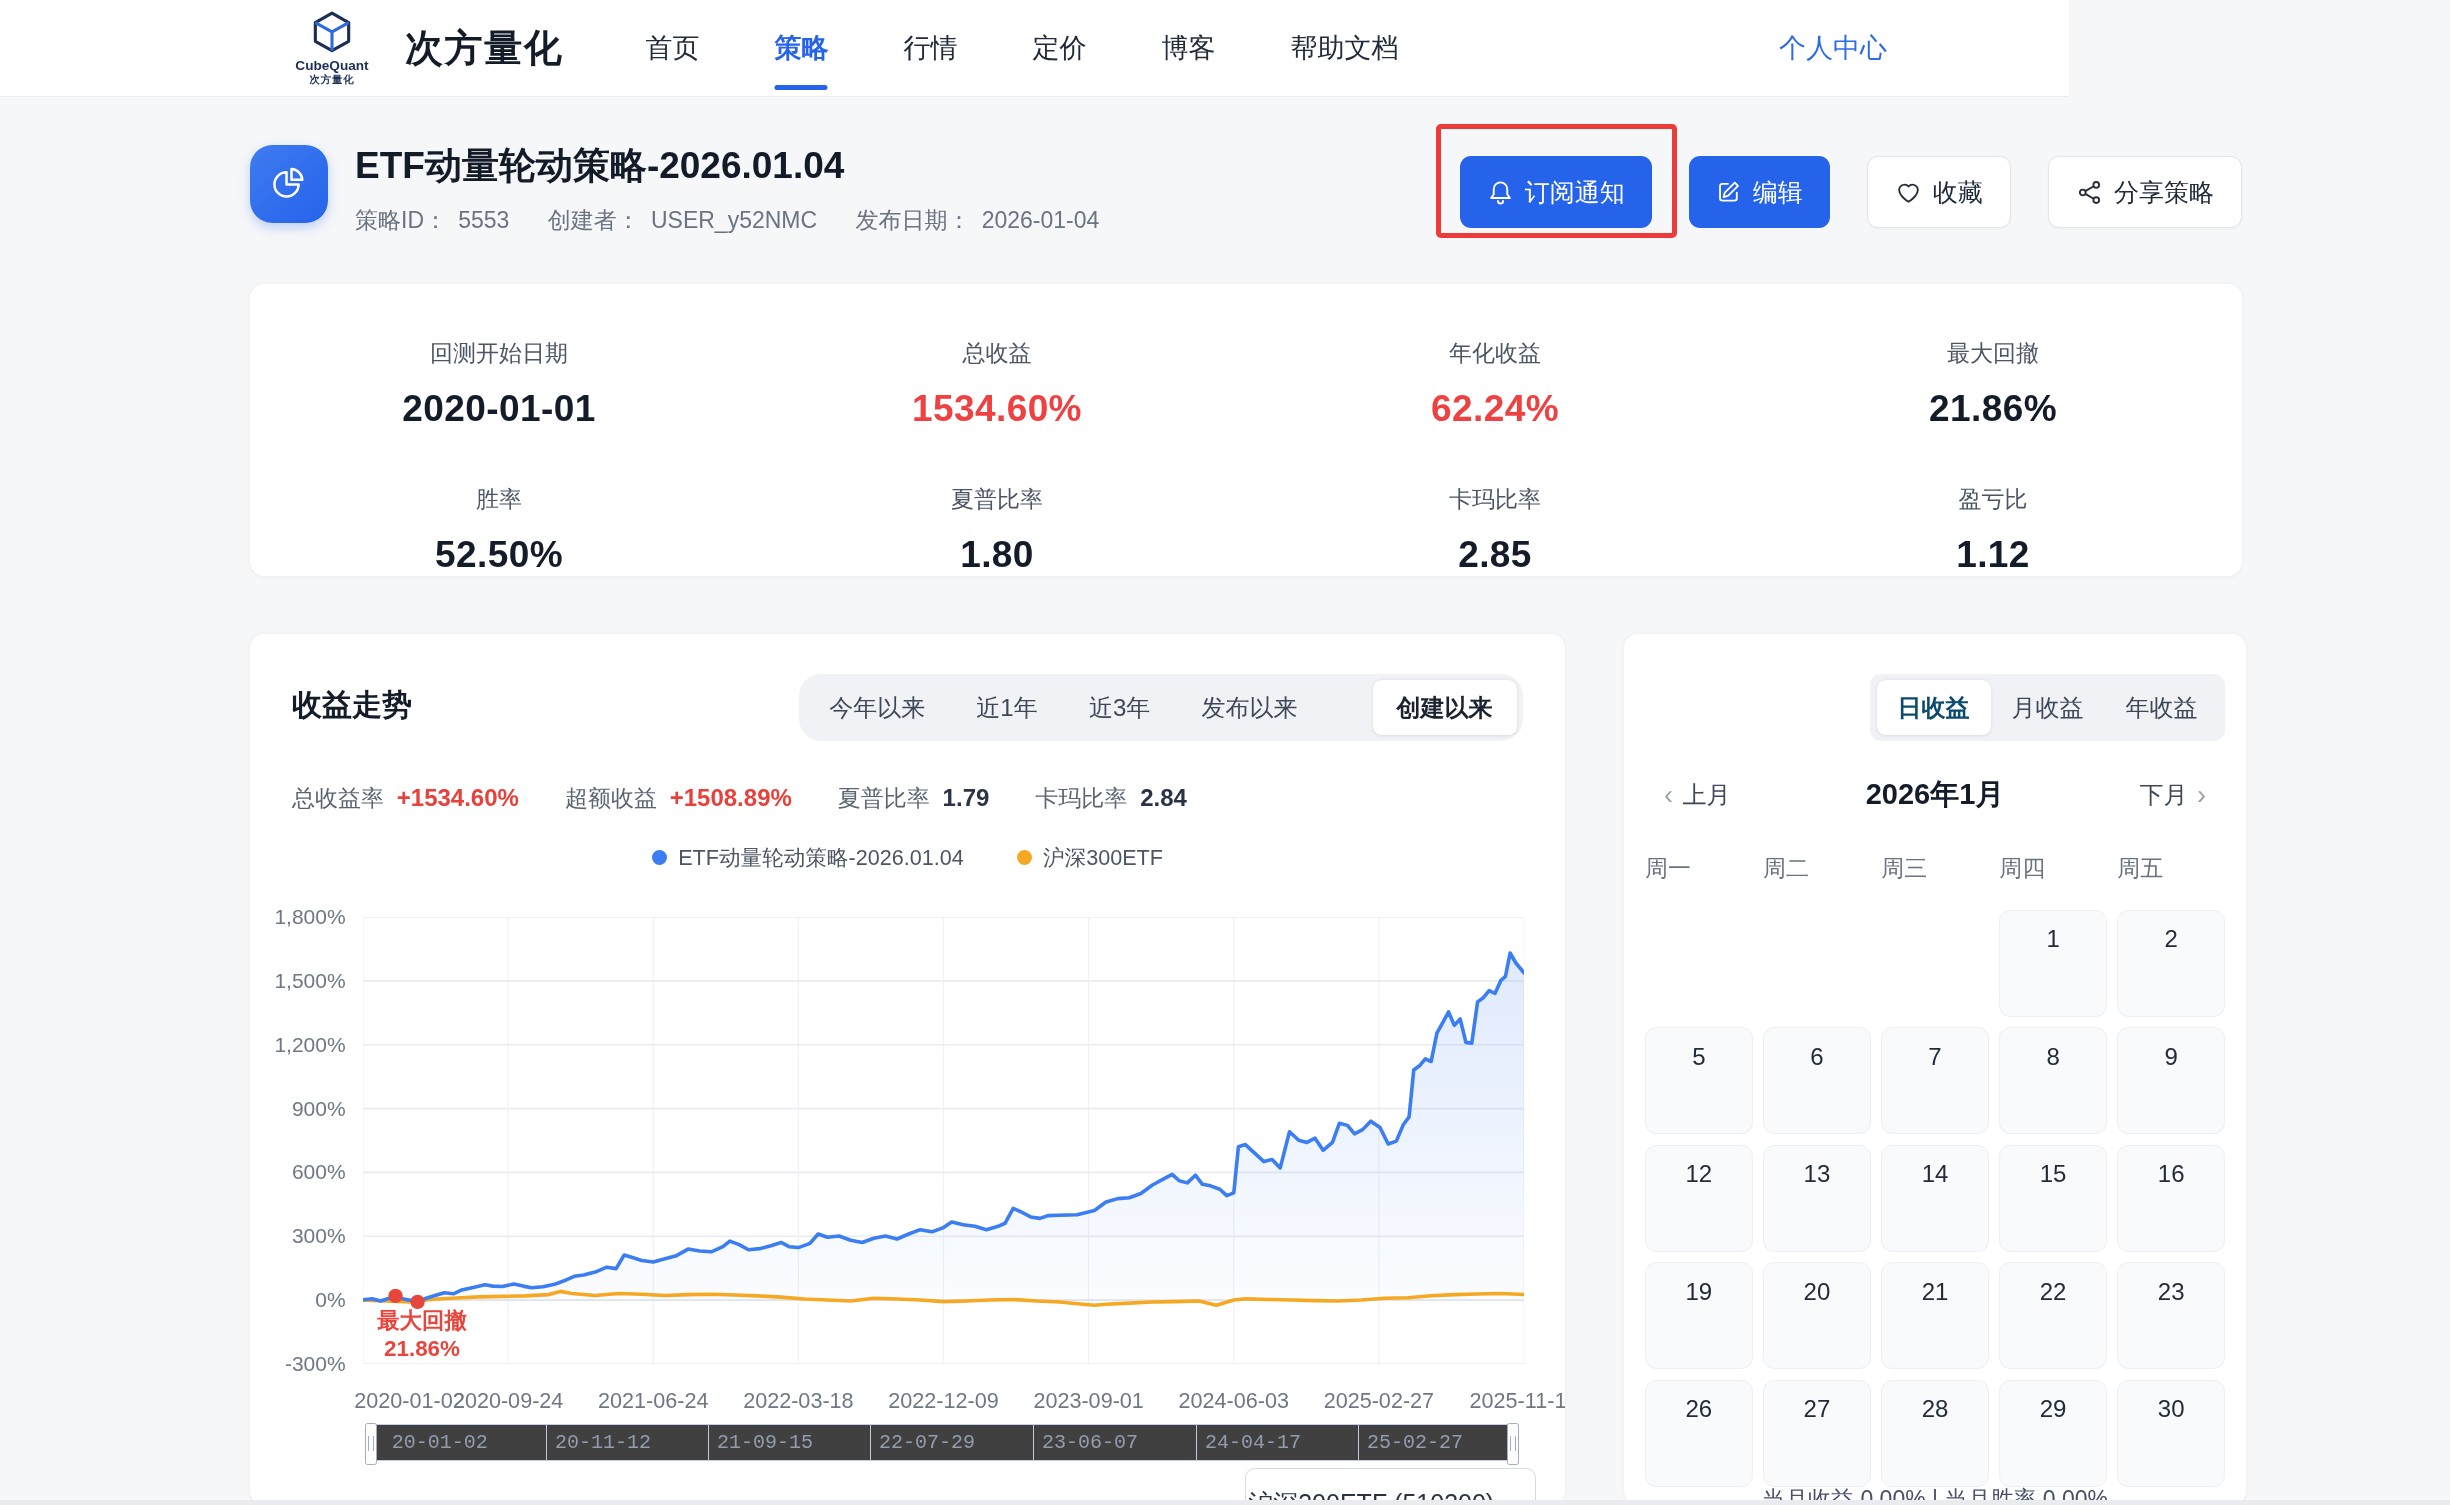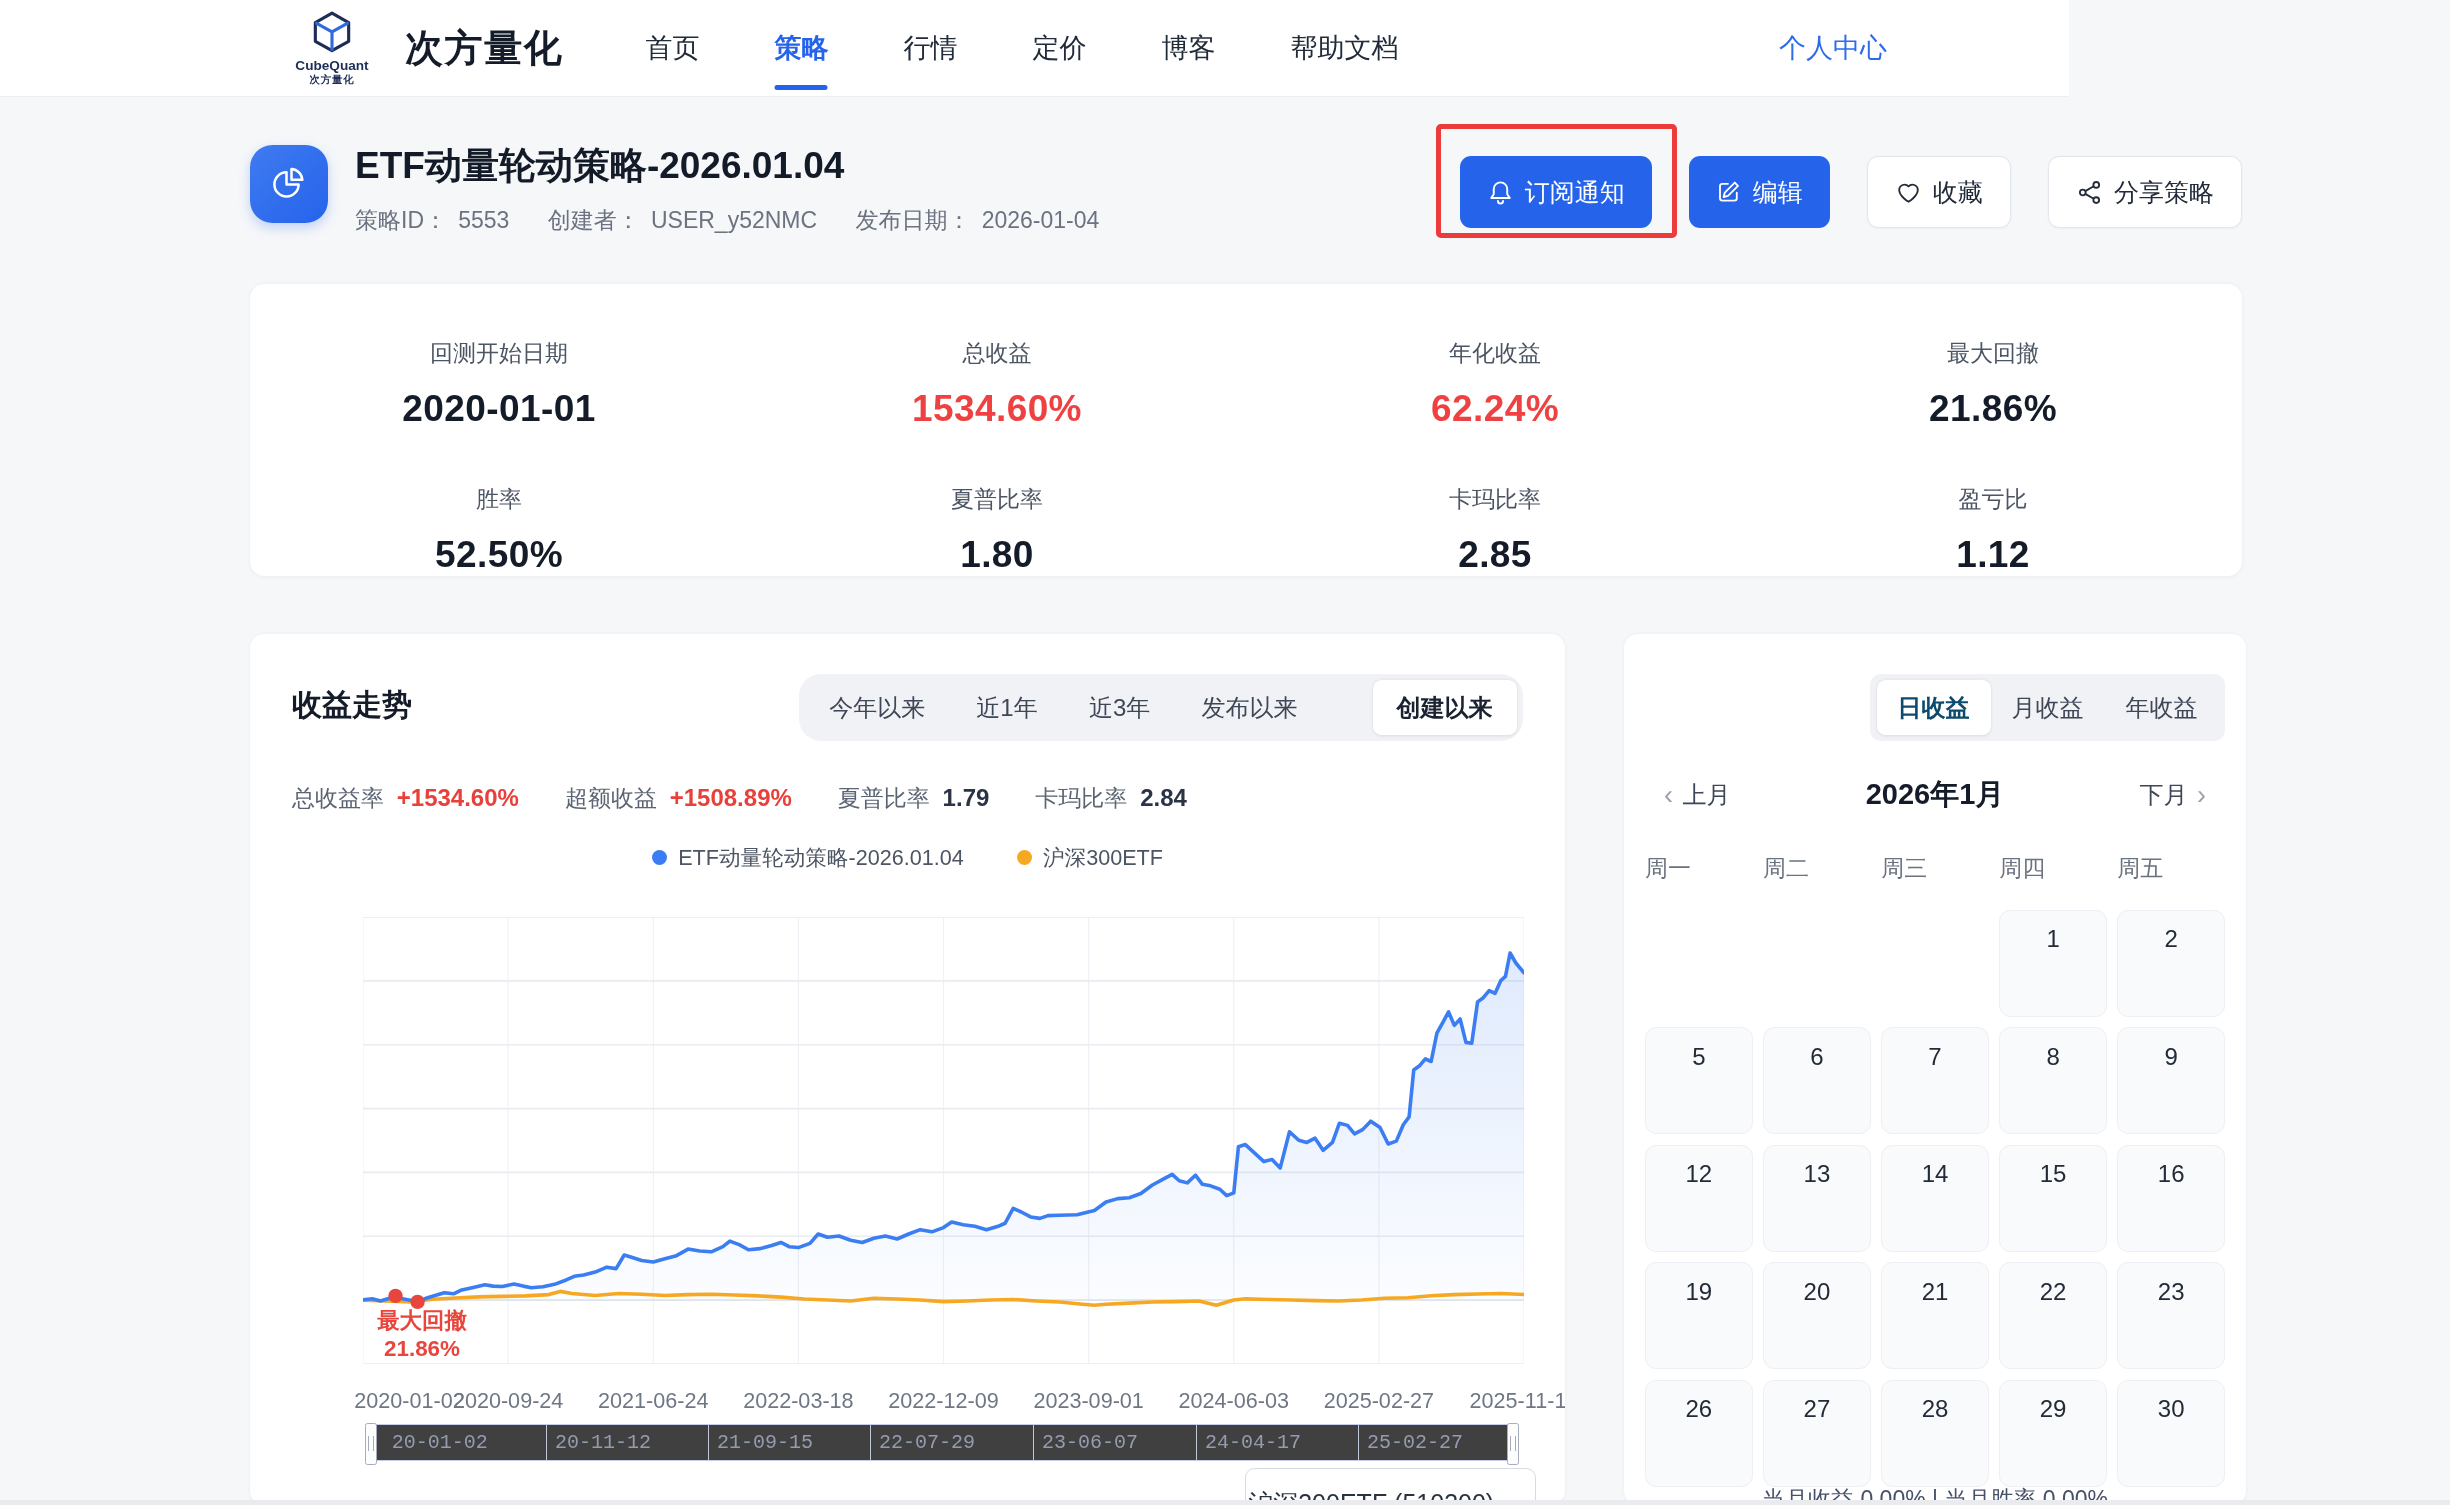--- a/index.html
+++ b/index.html
@@ -252,20 +252,30 @@
     <div class="legend-item">
         <span class="legend-dot" style="background: rgb(59, 125, 242);"></span>
         <span>ETF动量轮动策略-2026.01.04</span>
       </div>
     <div class="legend-item">
         <span class="legend-dot" style="background: rgb(246, 168, 34);"></span>
         <span>沪深300ETF</span>
       </div>
   </div>
 
+  <div class="y-axis">
+    <span>1,800%</span>
+      <span>1,500%</span>
+    <span>1,200%</span>
+      <span>900%</span>
+    <span>600%</span>
+      <span>300%</span>
+    <span>0%</span>
+      <span>-300%</span>
+  </div>
 
   <svg id="perf-svg" class="plot" viewBox="0 0 1453 559" preserveAspectRatio="none">
     <defs>
       <linearGradient id="areaGrad" x1="0" y1="0" x2="0" y2="1">
         <stop offset="0" stop-color="#3b7df2" stop-opacity="0.16"></stop>
         <stop offset="1" stop-color="#3b7df2" stop-opacity="0.02"></stop>
       </linearGradient>
     </defs>
   <line x1="0.0" y1="0" x2="0.0" y2="559" stroke="#eef1f5" stroke-width="1.5"></line>
       <line x1="181.6" y1="0" x2="181.6" y2="559" stroke="#eef1f5" stroke-width="1.5"></line>

